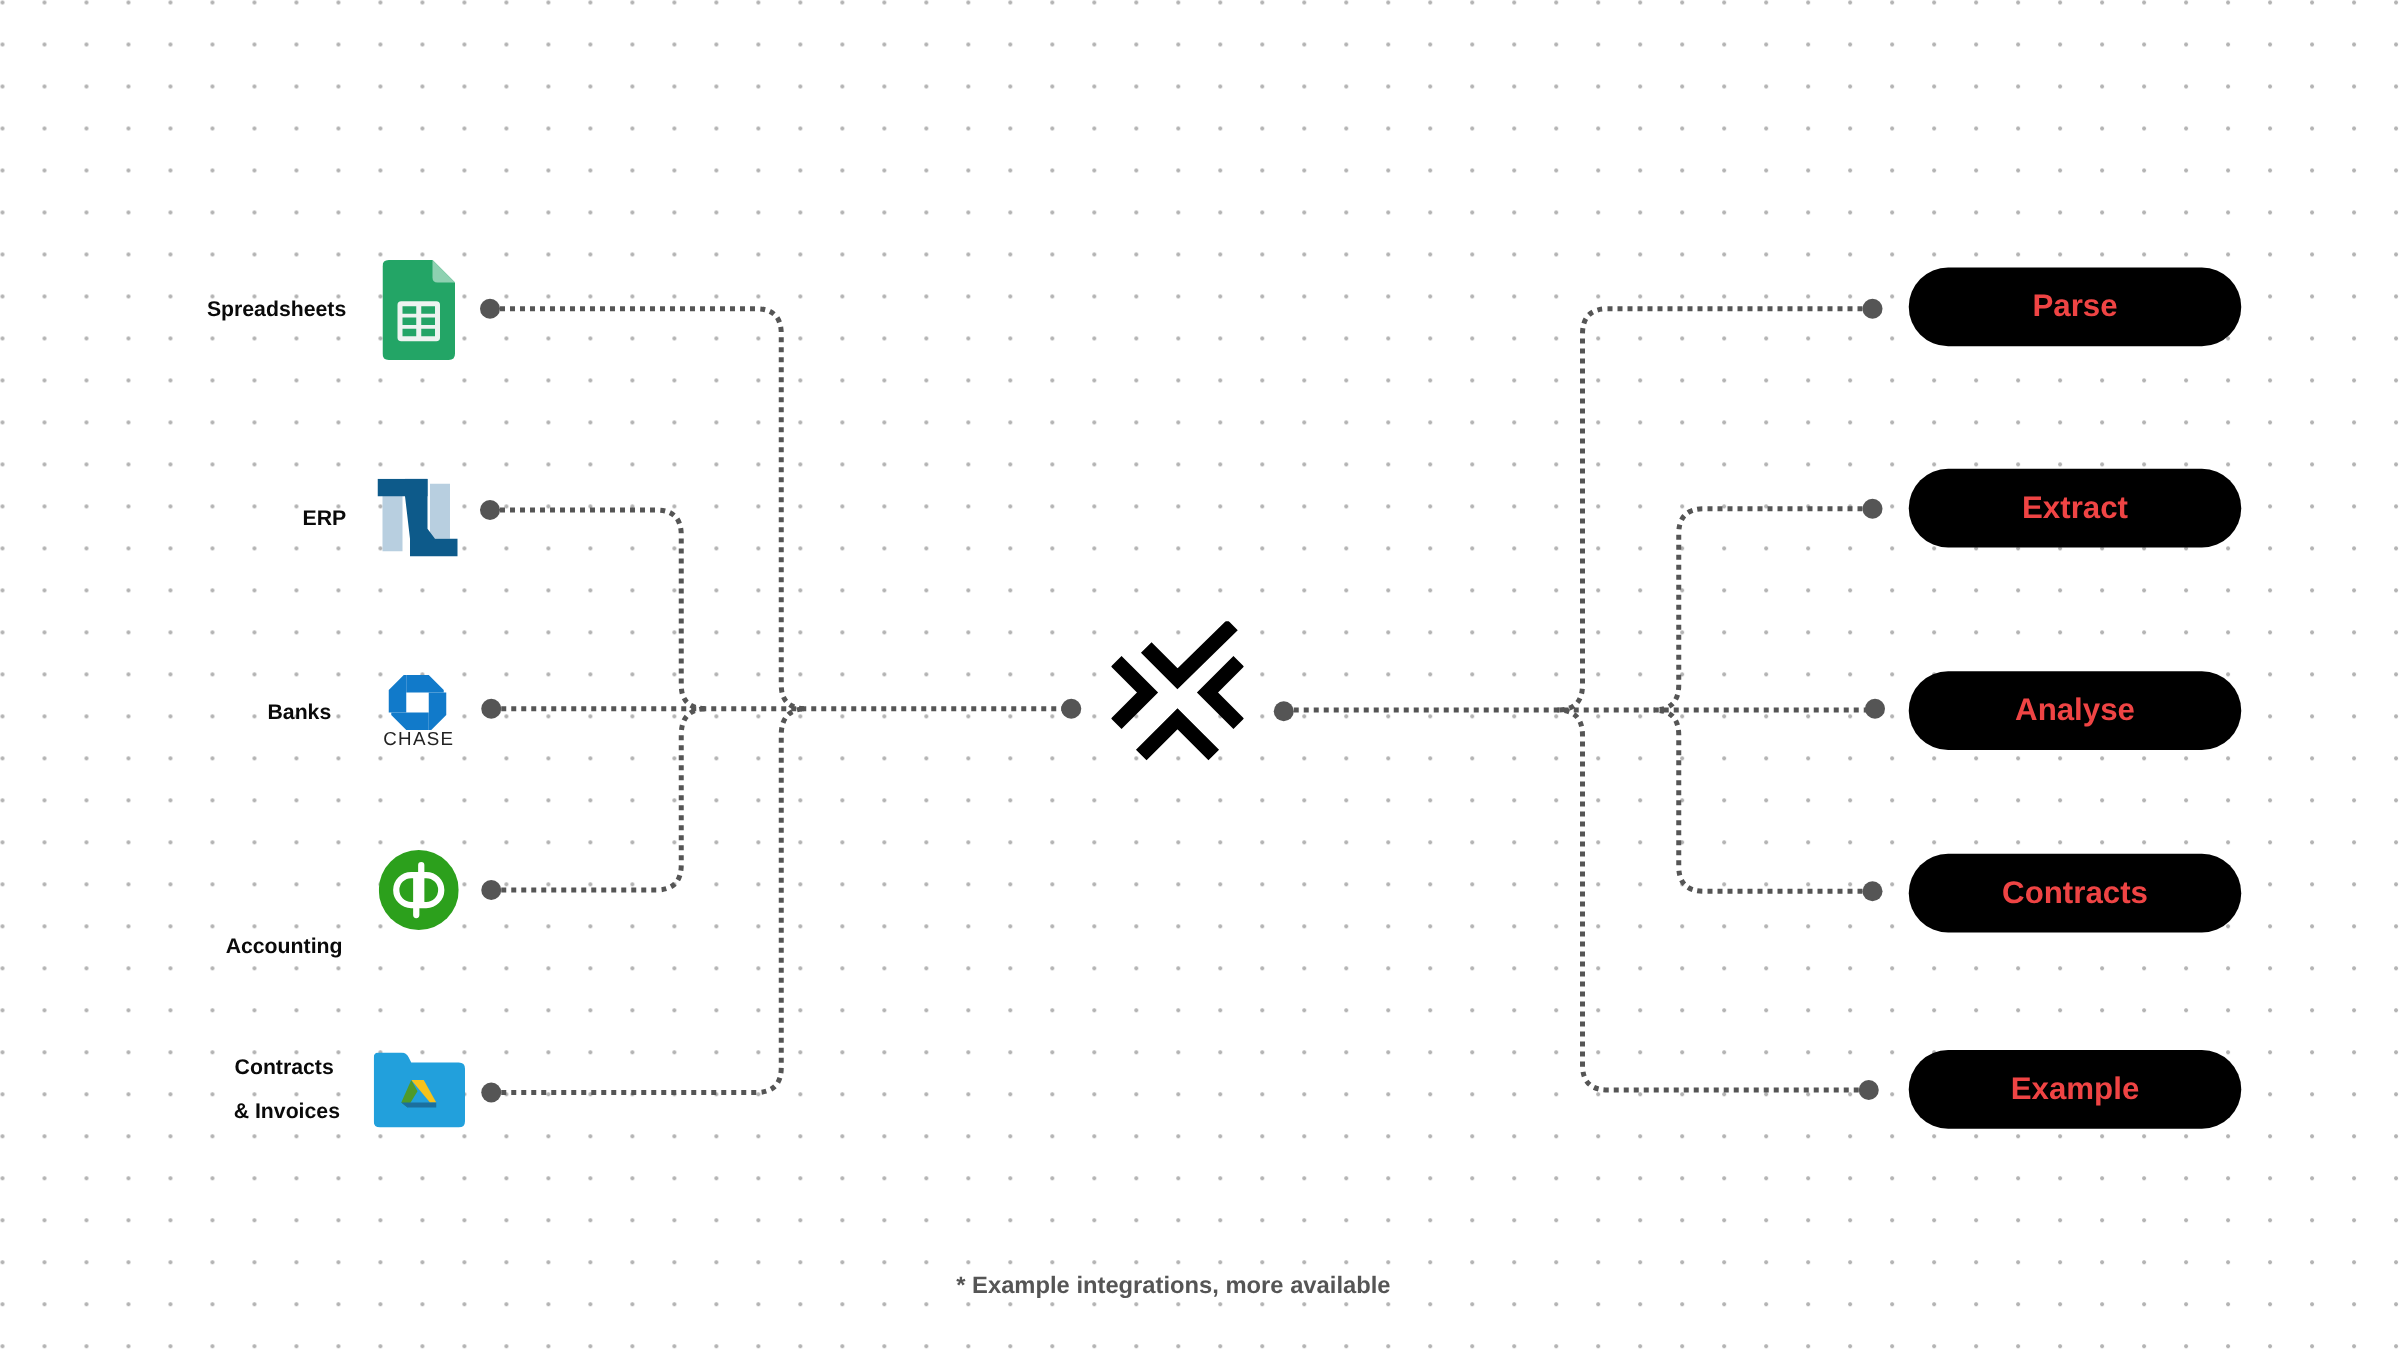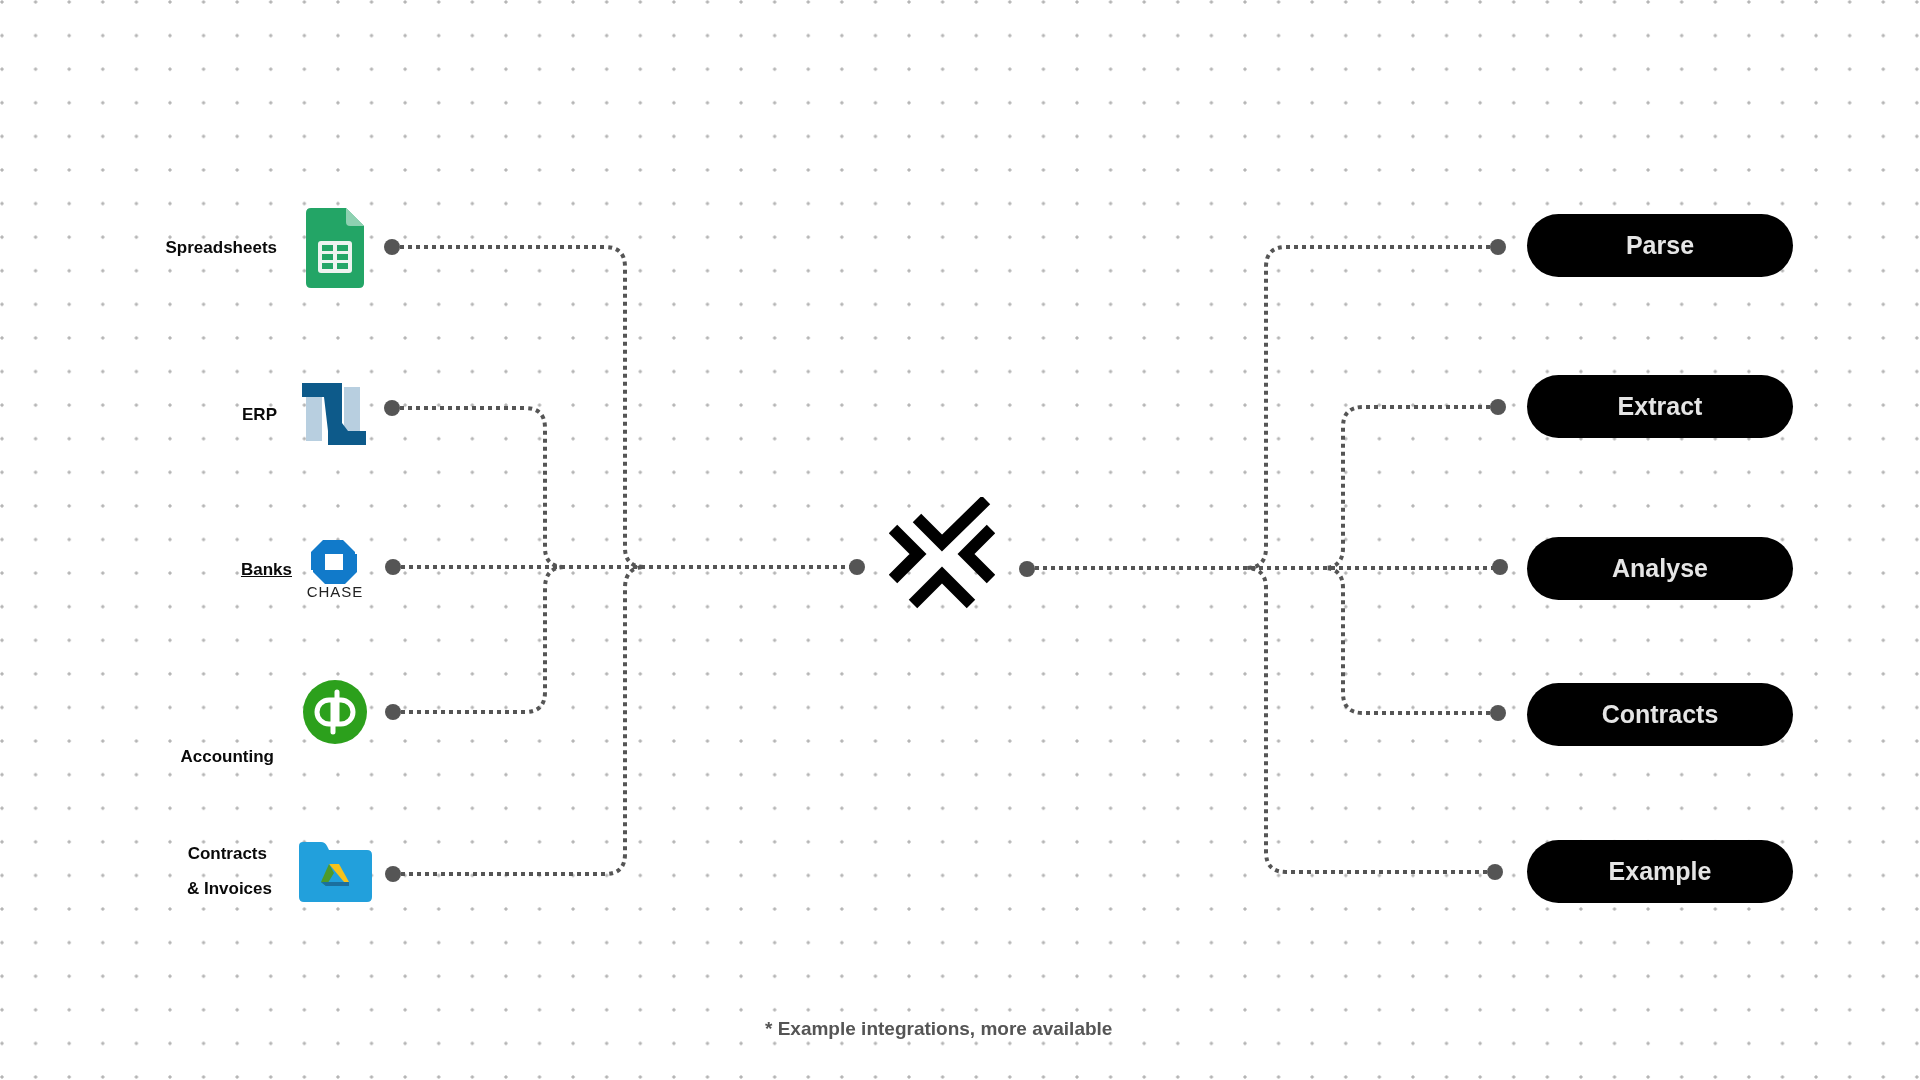--- a/index.html
+++ b/index.html
@@ -11,21 +11,21 @@
     background-position: -14.8px -14.8px;
     font-family: "Liberation Sans", "DejaVu Sans", sans-serif;
   }
   .label {
     position: absolute; font-weight: bold; color: #0a0a0a; font-size: 17px;
     text-align: right; line-height: 35px; white-space: nowrap;
   }
   .icon { position: absolute; }
   .pill {
     position: absolute; left: 1527px; width: 266px; height: 63px;
-    background: #000; border-radius: 32px; color: #e5e5e5;
+    background: #000; border-radius: 32px; color: #ef4444;
     display: flex; align-items: center; justify-content: center;
     font-weight: bold; font-size: 25px; cursor: pointer;
   }
   .footnote {
     position: absolute; left: 765px; top: 1018px; font-size: 19px;
     color: #555; font-weight: bold; white-space: nowrap;
   }
   svg.wires { position: absolute; left: 0; top: 0; }
 </style>
 </head>
@@ -57,21 +57,21 @@
     <circle cx="1498" cy="247" r="8"></circle>
     <circle cx="1498" cy="407" r="8"></circle>
     <circle cx="1500" cy="567" r="8"></circle>
     <circle cx="1498" cy="713" r="8"></circle>
     <circle cx="1495" cy="872" r="8"></circle>
   </g>
 </svg>
 
 <div class="label" style="left:100px; top:230px; width:177px;">Spreadsheets</div>
 <div class="label" style="left:180px; top:397px; width:97px;">ERP</div>
-<div class="label" style="left:195px; top:552px; width:97px;text-decoration:underline;">Banks</div>
+<div class="label" style="left:168px; top:552px; width:97px;">Banks</div>
 <div class="label" style="left:100px; top:699px; width:174px;margin-top:40px;">Accounting</div>
 <div class="label" style="left:100px; top:836px; width:167px;">Contracts</div>
 <div class="label" style="left:100px; top:871px; width:172px;">&amp; Invoices</div>
 
 <svg class="icon" style="left:306px; top:208px;" width="58" height="80" viewBox="0 0 58 80">
   <path d="M5 0 H40 L58 18 V75 Q58 80 53 80 H5 Q0 80 0 75 V5 Q0 0 5 0 Z" fill="#23a566"></path>
   <path d="M40 0 V14 Q40 18 44 18 H58 Z" fill="#8ed1b1"></path>
   <rect x="12" y="33" width="34" height="32" rx="3" fill="#eef3f0"></rect>
   <g fill="#23a566">
     <rect x="16" y="37" width="11" height="6"></rect>

